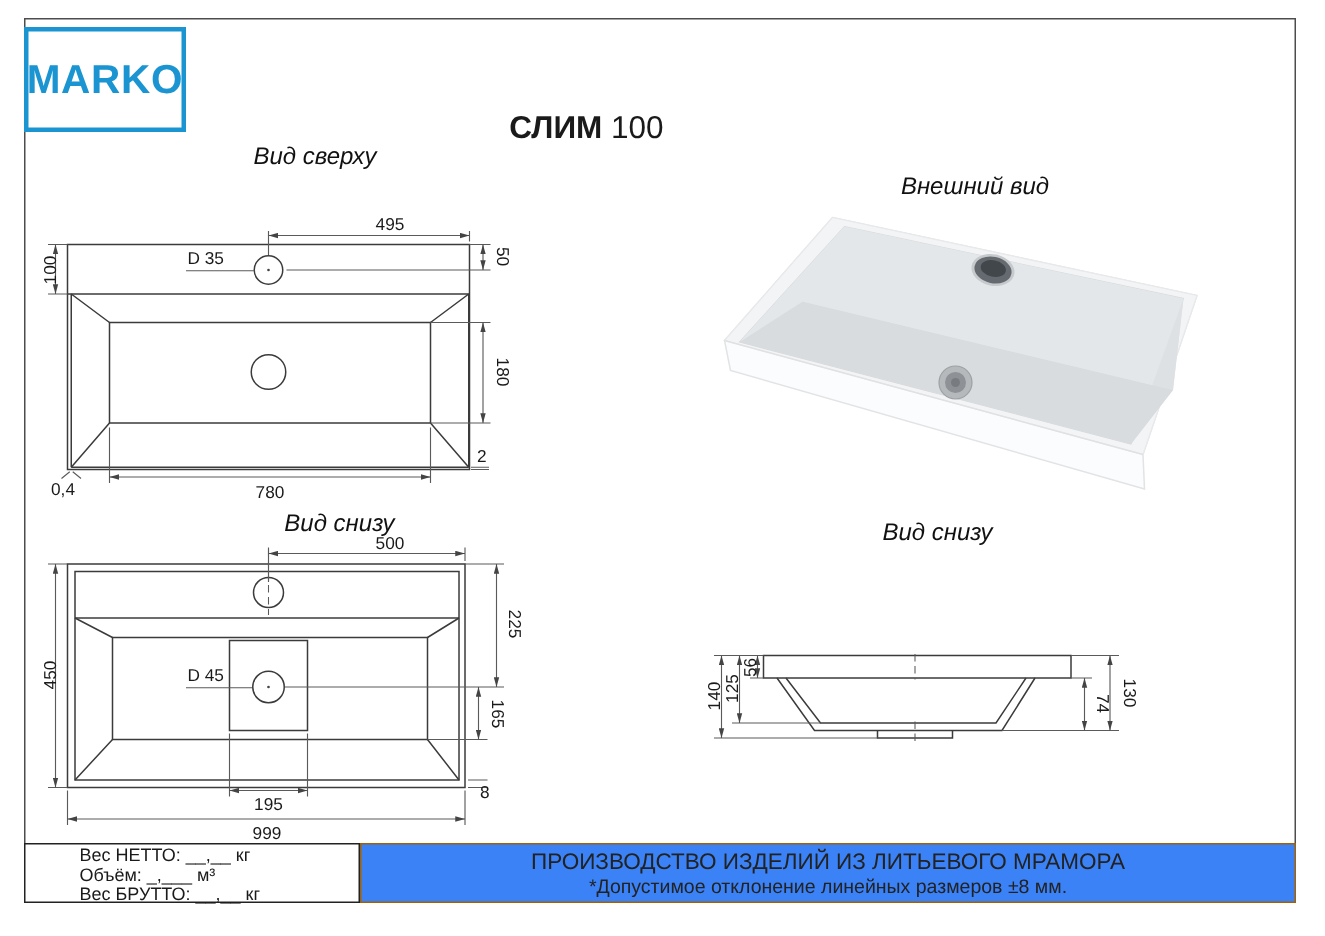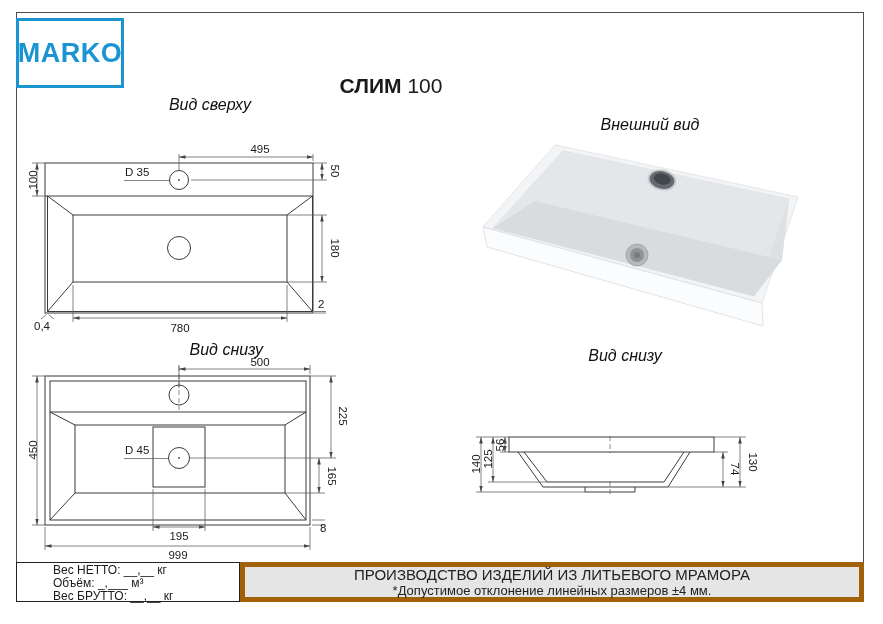--- a/index.html
+++ b/index.html
@@ -33,21 +33,21 @@
 
   .ln  { stroke:#3b3b3b; stroke-width:1; fill:none; }
   .dl  { stroke:#5a5a5a; stroke-width:0.75; fill:none; }
   .dim { font-size:11.5px; fill:#1a1a1a; }
   .dash{ stroke:#5a5a5a; stroke-width:0.7; stroke-dasharray:5 3; fill:none; }
 
   .footer-left { position:absolute; left:16px; top:562px; width:224px; height:40px;
                  background:#fff; border:1px solid #222; z-index:2;
                  padding:1px 0 0 36px; font-size:12px; line-height:13px; color:#1a1a1a; }
   .footer-right { position:absolute; left:240px; top:562px; width:624px; height:40px;
-                  background:#e5e5e5; border:5px solid #a16207; z-index:2;
+                  background:#3b82f6; border:1px solid #a16207; z-index:2;
                   display:flex; flex-direction:column; align-items:center; justify-content:center;
                   color:#222; text-align:center; }
   .footer-right .l1 { font-size:15px; line-height:17px; }
   .footer-right .l2 { font-size:13px; line-height:15px; }
 </style>
 </head>
 <body>
 
 <div id="stage">
 
@@ -200,16 +200,16 @@
     </g>
   </svg>
 
   <div class="footer-left">
     <div>Вес НЕТТО: __,__ кг</div>
     <div>Объём: _,___ м³</div>
     <div>Вес БРУТТО: __,__ кг</div>
   </div>
   <div class="footer-right">
     <div class="l1">ПРОИЗВОДСТВО ИЗДЕЛИЙ ИЗ ЛИТЬЕВОГО МРАМОРА</div>
-    <div class="l2">*Допустимое отклонение линейных размеров ±4 мм.</div>
+    <div class="l2">*Допустимое отклонение линейных размеров ±8 мм.</div>
   </div>
 
 </div>
 
 </body></html>

